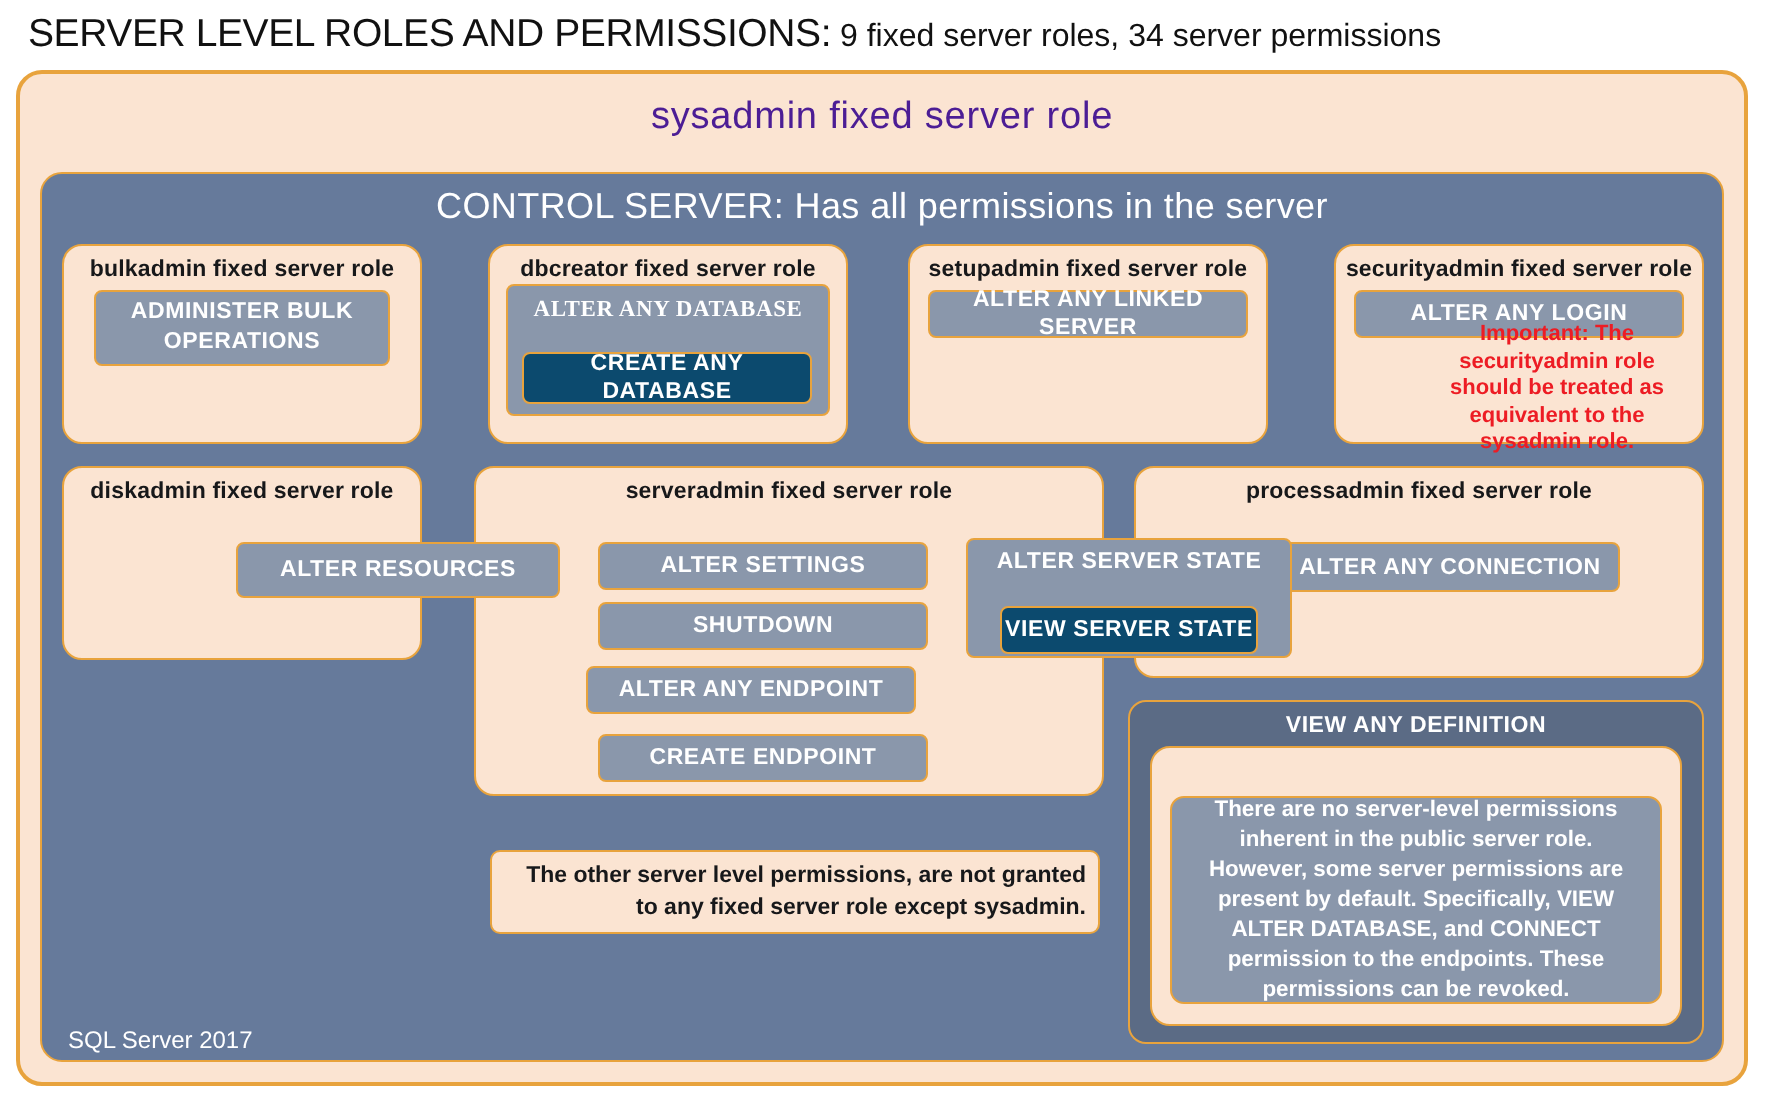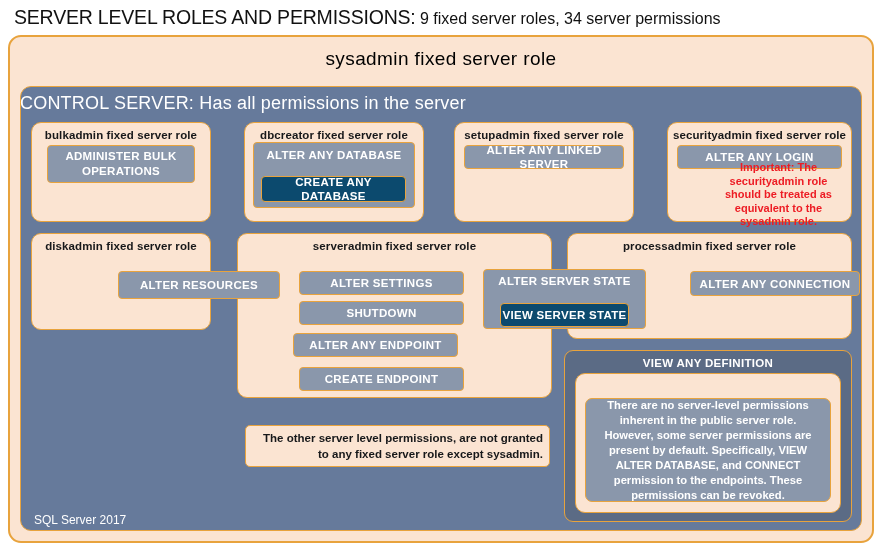--- a/index.html
+++ b/index.html
@@ -11,28 +11,28 @@
   
   #title{left:14px;top:6px;width:860px;height:26px;
          white-space:nowrap;color:#111111;}
   #title .t-main{font-size:19.5px;letter-spacing:-0.2px;}
   #title .t-sub{font-size:16px;}
 
   
   #sysadmin{left:8px;top:35px;width:866px;height:508px;
             background:#fbe4d2;border:2px solid #e8a33d;border-radius:13px;}
   #sysadmin-label{left:8px;top:48px;width:866px;height:30px;
-            text-align:center;font-size:19px;color:#000000;
+            text-align:center;font-size:19px;color:#4c1d95;
             letter-spacing:.4px;}
 
   
   #control{left:20px;top:86px;width:842px;height:445px;
            background:#667a9b;border:1.5px solid #e8a33d;border-radius:11px;}
   #control-label{left:20px;top:93px;width:842px;height:26px;
-           text-align:left;font-size:18px;color:#ffffff;letter-spacing:.2px;}
+           text-align:center;font-size:18px;color:#ffffff;letter-spacing:.2px;}
 
   
   .role{background:#fbe4d2;border:1.6px solid #e8a33d;border-radius:10px;}
   .role-title{position:absolute;left:0;right:0;top:6px;text-align:center;
               font-size:11.5px;font-weight:bold;color:#17181a;
               letter-spacing:.1px;}
 
   
   .perm{background:#8a97ab;border:1.5px solid #e8a33d;border-radius:4px;
         display:flex;align-items:center;justify-content:center;text-align:center;
@@ -65,21 +65,21 @@
 <div class="abs" id="control-label">CONTROL SERVER: Has all permissions in the server</div>
 
 <div class="abs role" style="left:31px;top:122px;width:180px;height:100px;">
   <div class="role-title">bulkadmin fixed server role</div>
 </div>
 <div class="abs perm lined" style="left:47px;top:145px;width:148px;height:38px;">ADMINISTER  BULK OPERATIONS</div>
 
 <div class="abs role" style="left:244px;top:122px;width:180px;height:100px;">
   <div class="role-title">dbcreator fixed server role</div>
 </div>
-<div class="abs perm" style="left:253px;top:142px;width:162px;height:66px;align-items:flex-start;padding-top:5px;">
+<div class="abs perm" style="left:253px;top:142px;width:162px;height:66px;align-items:flex-start;padding-top:5px;font-family:Liberation Serif, serif;">
   <span>ALTER ANY DATABASE</span>
 </div>
 <div class="abs perm dark" style="left:261px;top:176px;width:145px;height:26px;">CREATE  ANY DATABASE</div>
 
 <div class="abs role" style="left:454px;top:122px;width:180px;height:100px;">
   <div class="role-title">setupadmin fixed server role</div>
 </div>
 <div class="abs perm" style="left:464px;top:145px;width:160px;height:24px;">ALTER ANY LINKED SERVER</div>
 
 <div class="abs role" style="left:667px;top:122px;width:185px;height:100px;">
@@ -99,21 +99,21 @@
 <div class="abs perm" style="left:118px;top:271px;width:162px;height:28px;">ALTER RESOURCES</div>
 
 <div class="abs perm" style="left:299px;top:271px;width:165px;height:24px;">ALTER SETTINGS</div>
 <div class="abs perm" style="left:299px;top:301px;width:165px;height:24px;">SHUTDOWN</div>
 <div class="abs perm" style="left:293px;top:333px;width:165px;height:24px;">ALTER ANY ENDPOINT</div>
 <div class="abs perm" style="left:299px;top:367px;width:165px;height:24px;">CREATE  ENDPOINT</div>
 
 <div class="abs role" style="left:567px;top:233px;width:285px;height:106px;">
   <div class="role-title">processadmin fixed server role</div>
 </div>
-<div class="abs perm" style="left:690px;top:271px;width:170px;height:25px;">ALTER ANY CONNECTION</div>
+<div class="abs perm" style="left:640px;top:271px;width:170px;height:25px;">ALTER ANY CONNECTION</div>
 
 <div class="abs perm" style="left:483px;top:269px;width:163px;height:60px;align-items:flex-start;padding-top:4px;">
   <span>ALTER SERVER STATE</span>
 </div>
 <div class="abs perm dark" style="left:500px;top:303px;width:129px;height:24px;">VIEW SERVER STATE</div>
 
 <div class="abs" style="left:564px;top:350px;width:288px;height:172px;
      background:#5b6b85;border:1.5px solid #e8a33d;border-radius:9px;"></div>
 <div class="abs" style="left:564px;top:357px;width:288px;height:16px;text-align:center;
      font-size:11.5px;font-weight:bold;color:#ffffff;letter-spacing:.3px;">VIEW ANY DEFINITION</div>

